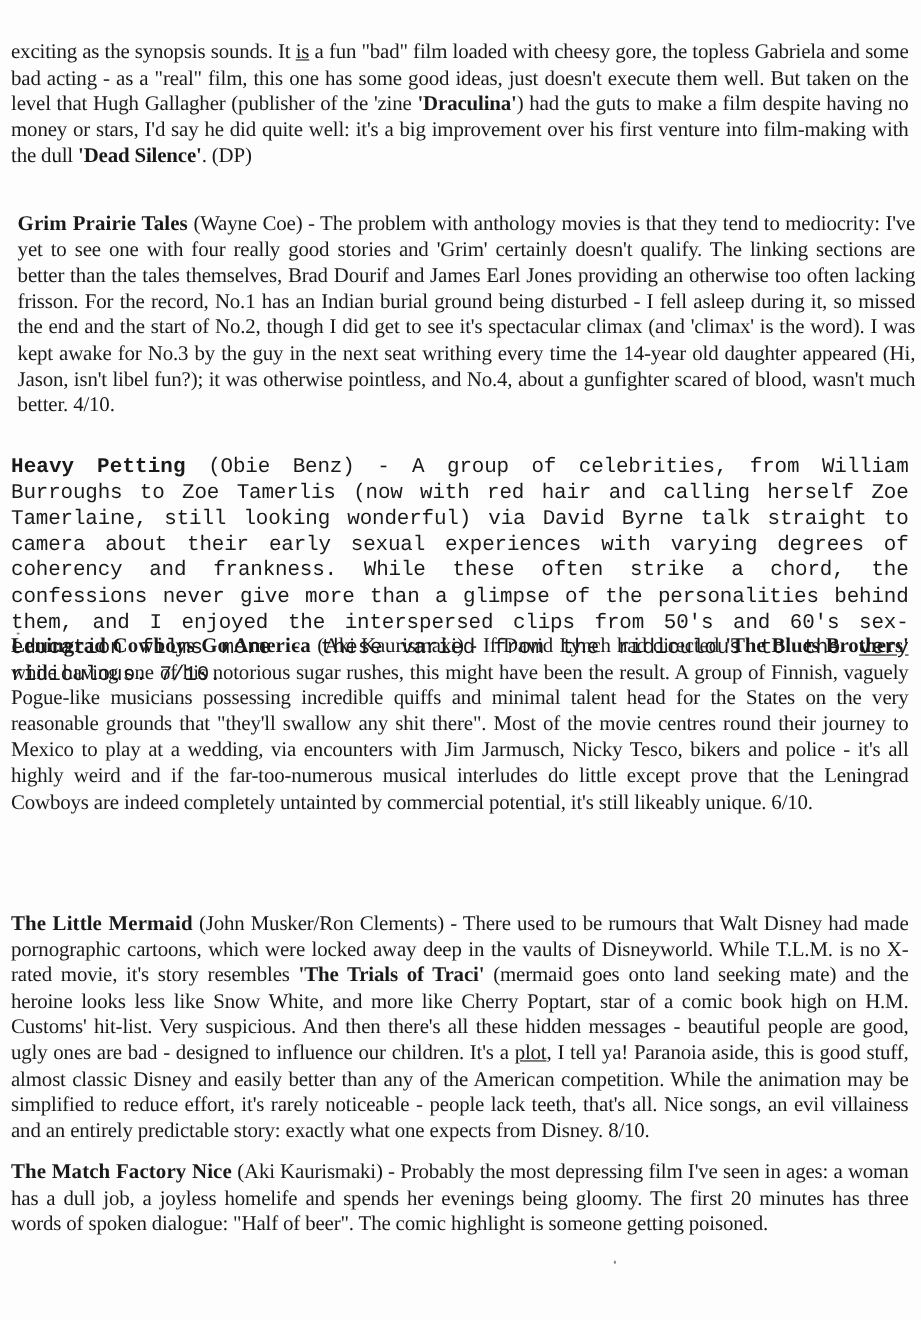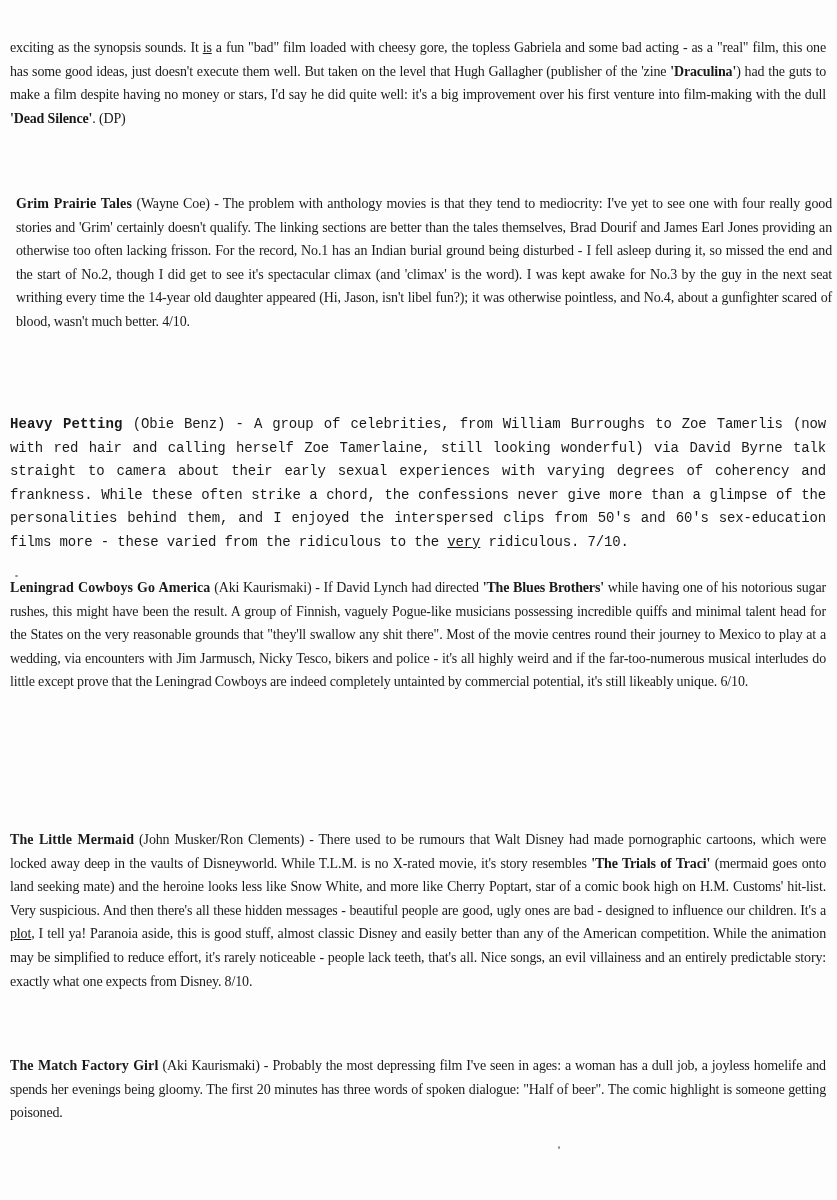--- a/index.html
+++ b/index.html
@@ -16,21 +16,21 @@
       color: #1a1a1a;
       font-family: "Liberation Serif", "DejaVu Serif", serif;
     }
     .page {
       position: absolute;
       left: 10px;
       top: 36px;
       width: 816px;
     }
     .review {
-      font-size: 14px;
+      font-size: 19px;
       line-height: 23.6px;
       text-align: justify;
       margin: 0;
       letter-spacing: -0.15px;
       word-spacing: 0px;
     }
     .review + .review { margin-top: 25px; }
     .title {
       font-weight: bold;
       letter-spacing: 0.1px;
@@ -61,18 +61,18 @@
   <p class="review" id="r1"><span>exciting as the synopsis sounds. It </span><span class="u">is</span><span> a fun "bad" film loaded with cheesy gore, the topless Gabriela and some bad acting - as a "real" film, this one has some good ideas, just doesn't execute them well. But taken on the level that Hugh Gallagher (publisher of the 'zine </span><span class="ref">'Draculina'</span><span>) had the guts to make a film despite having no money or stars, I'd say he did quite well: it's a big improvement over his first venture into film-making with the dull </span><span class="ref">'Dead Silence'</span><span>. (DP)</span></p>
 
   <p class="review" id="r2"><span class="title">Grim Prairie Tales</span> <span>(Wayne Coe)</span><span> - The problem with anthology movies is that they tend to mediocrity: I've yet to see one with four really good  stories and 'Grim' certainly doesn't qualify. The linking sections are better than the tales themselves, Brad Dourif and James Earl Jones providing an otherwise too often lacking frisson. For the record, No.1 has an Indian burial ground being disturbed - I fell asleep during it, so missed the end and the start of No.2, though I did get to see it's spectacular climax (and 'climax' is the word). I was kept awake for No.3 by the guy in the next seat writhing every time the 14-year old daughter appeared (Hi, Jason, isn't libel fun?); it was otherwise pointless, and No.4, about a gunfighter scared of blood, wasn't much better. 4/10.</span></p>
 
   <p class="review" id="r3"><span class="title">Heavy Petting</span> <span>(Obie Benz)</span><span> - A group of celebrities, from William Burroughs to Zoe Tamerlis (now with red hair and calling herself Zoe Tamerlaine, still looking wonderful) via David Byrne talk straight to camera about their early sexual experiences with varying degrees of coherency and frankness. While these often strike a chord, the confessions never give more than a glimpse of the personalities behind them, and I enjoyed the interspersed clips from 50's and 60's sex-education films more - these varied from the ridiculous to the </span><span class="u">very</span><span> ridiculous. 7/10.</span></p>
 
   <p class="review" id="r4"><span class="title">Leningrad Cowboys Go America</span> <span>(Aki Kaurismaki)</span><span> - If David Lynch had directed </span><span class="ref">'The Blues Brothers'</span><span> while having one of his notorious sugar rushes, this might have been the result. A group of Finnish, vaguely Pogue-like musicians possessing incredible quiffs and minimal talent head for the States on the very reasonable grounds that "they'll swallow any shit there". Most of the movie centres round their journey to Mexico to play at a wedding, via encounters with Jim Jarmusch, Nicky Tesco, bikers and police - it's all highly weird and if the far-too-numerous musical interludes do little except prove that the Leningrad Cowboys are indeed completely untainted by commercial potential, it's still likeably unique. 6/10.</span></p>
 
   <p class="review" id="r5"><span class="title">The Little Mermaid</span> <span>(John Musker/Ron Clements)</span><span> - There used to be rumours that Walt Disney had made pornographic cartoons, which were locked away deep in the vaults of Disneyworld. While T.L.M. is no X-rated movie, it's story resembles </span><span class="ref">'The Trials of Traci'</span><span> (mermaid goes onto land seeking mate) and the heroine looks less like Snow White, and more like Cherry Poptart, star of a comic book high on H.M. Customs' hit-list. Very suspicious. And then there's all these hidden messages - beautiful people are good, ugly ones are bad - designed to influence our children. It's a </span><span class="u">plot</span><span>, I tell ya! Paranoia aside, this is good stuff, almost classic Disney and easily better than any of the American competition. While the animation may be simplified to reduce effort, it's rarely noticeable - people lack teeth, that's all. Nice songs, an evil villainess and an entirely predictable story: exactly what one expects from Disney. 8/10.</span></p>
 
-  <p class="review" id="r6"><span class="title">The Match Factory Girl</span> <span>(Aki Kaurismaki)</span><span> - Probably the most depressing film I've seen in ages: a woman has a dull job, a joyless homelife and spends her evenings being gloomy. The first 20 minutes has three words of spoken dialogue: "Half of beer". The comic highlight is someone getting poisoned.</span></p>
+  <p class="review" id="r6"><span class="title">The Match Factory Nice</span> <span>(Aki Kaurismaki)</span><span> - Probably the most depressing film I've seen in ages: a woman has a dull job, a joyless homelife and spends her evenings being gloomy. The first 20 minutes has three words of spoken dialogue: "Half of beer". The comic highlight is someone getting poisoned.</span></p>
 
 </div>
 
 <div class="speck a"></div>
 <div class="speck b"></div>
 
 </body></html>

